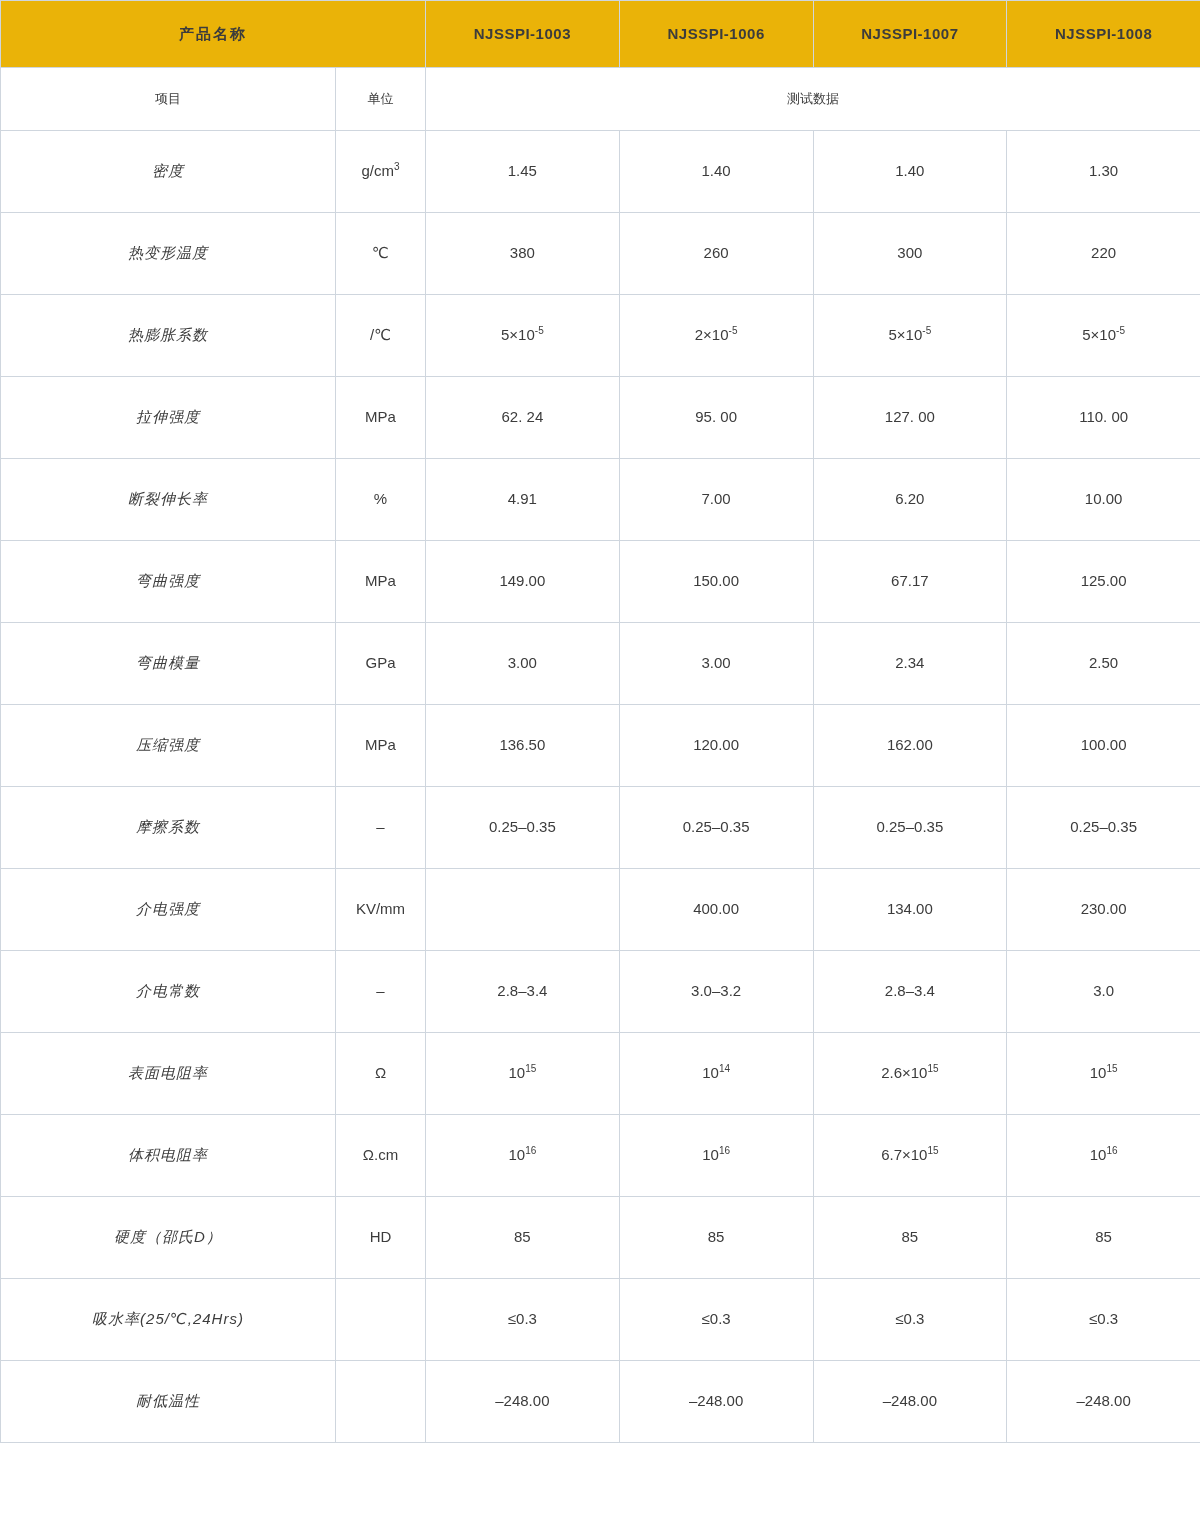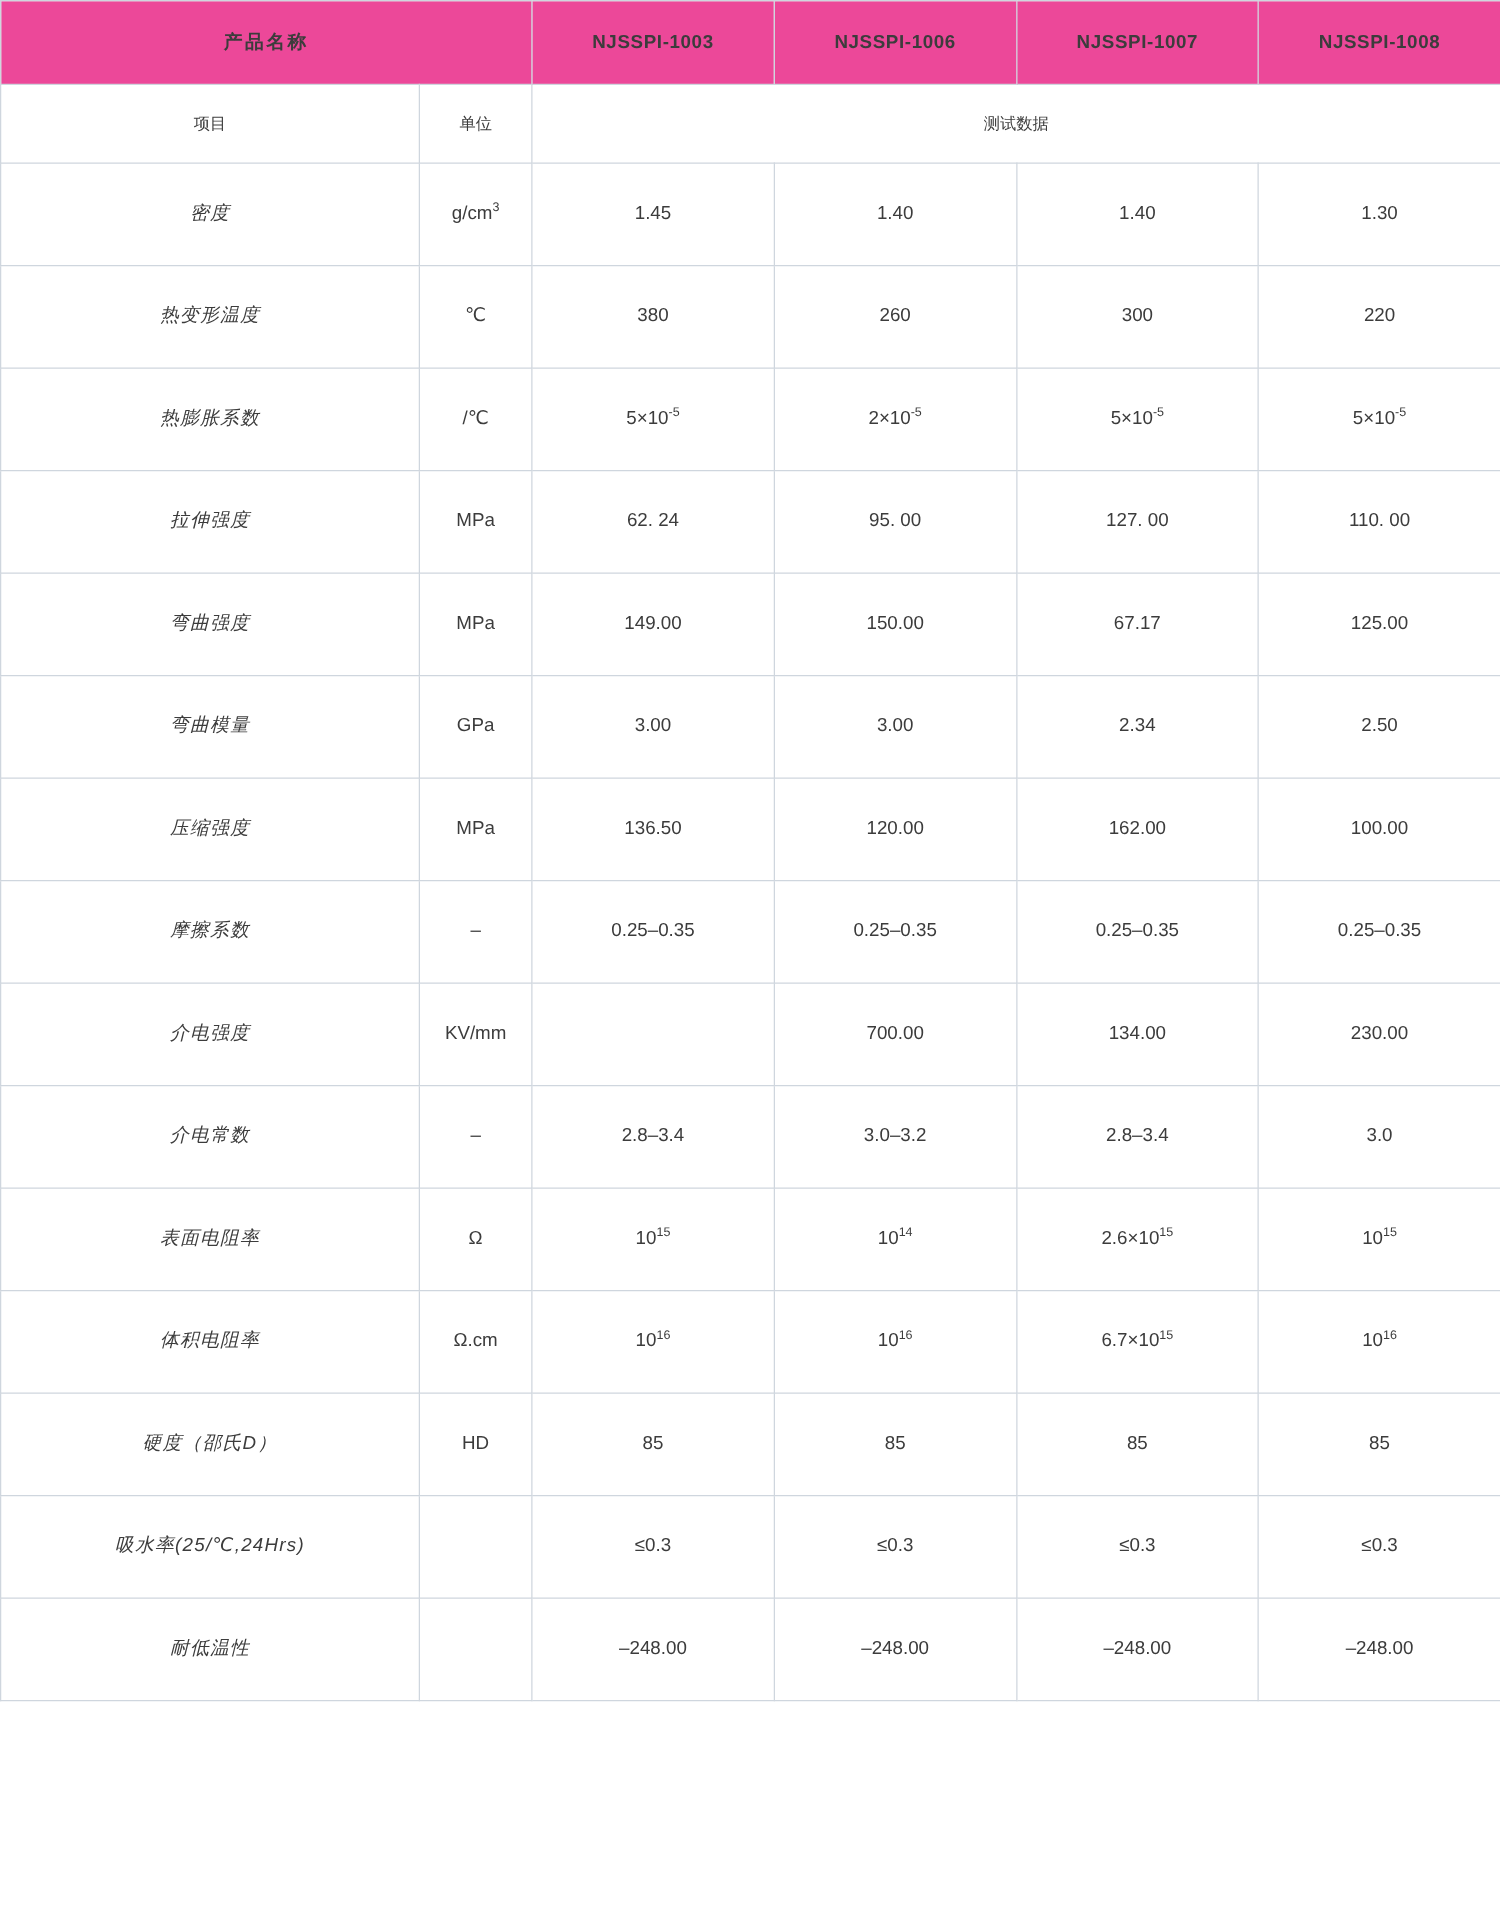--- a/index.html
+++ b/index.html
@@ -28,21 +28,21 @@
     border: 1px solid #cfd6de;
     text-align: center;
     vertical-align: middle;
     font-size: 15px;
     color: #3c3c3c;
     font-weight: normal;
     padding: 0 4px;
     line-height: 1.35;
   }
   thead th {
-    background: #ec4899;
+    background: #eab308;
     color: #ffffff;
     font-size: 17px;
     height: 66px;
     border: 1px solid #2e72b8;
   }
   thead th.head-name {
     font-weight: bold;
     letter-spacing: 2px;
   }
   thead th.head-code {
@@ -120,20 +120,28 @@
     </tr>
     <tr class="data-row">
       <td class="item-cell">拉伸强度</td>
       <td>MPa</td>
       <td>62. 24</td>
       <td>95. 00</td>
       <td>127. 00</td>
       <td>110. 00</td>
     </tr>
     <tr class="data-row">
+      <td class="item-cell">断裂伸长率</td>
+      <td>%</td>
+      <td>4.91</td>
+      <td>7.00</td>
+      <td>6.20</td>
+      <td>10.00</td>
+    </tr>
+    <tr class="data-row">
       <td class="item-cell">弯曲强度</td>
       <td>MPa</td>
       <td>149.00</td>
       <td>150.00</td>
       <td>67.17</td>
       <td>125.00</td>
     </tr>
     <tr class="data-row">
       <td class="item-cell">弯曲模量</td>
       <td>GPa</td>
@@ -155,21 +163,21 @@
       <td>–</td>
       <td>0.25–0.35</td>
       <td>0.25–0.35</td>
       <td>0.25–0.35</td>
       <td>0.25–0.35</td>
     </tr>
     <tr class="data-row">
       <td class="item-cell">介电强度</td>
       <td>KV/mm</td>
       <td class="empty"></td>
-      <td>700.00</td>
+      <td>400.00</td>
       <td>134.00</td>
       <td>230.00</td>
     </tr>
     <tr class="data-row">
       <td class="item-cell">介电常数</td>
       <td>–</td>
       <td>2.8–3.4</td>
       <td>3.0–3.2</td>
       <td>2.8–3.4</td>
       <td>3.0</td>

